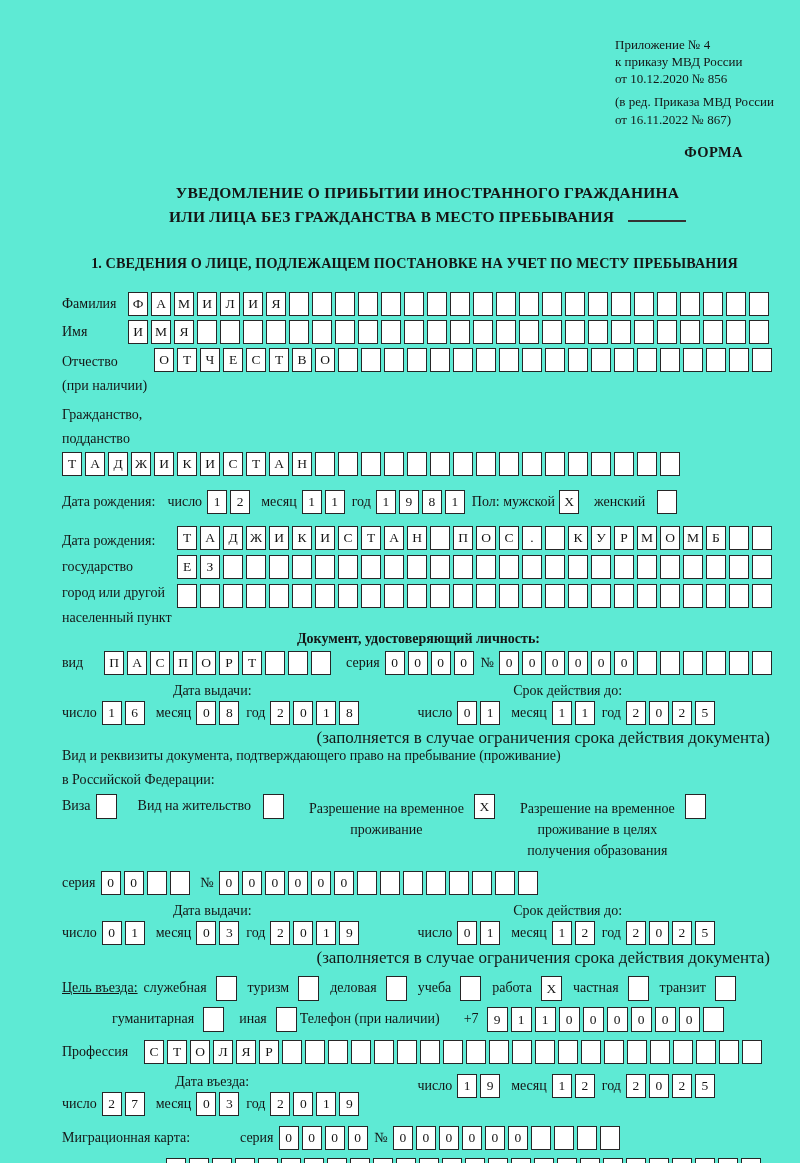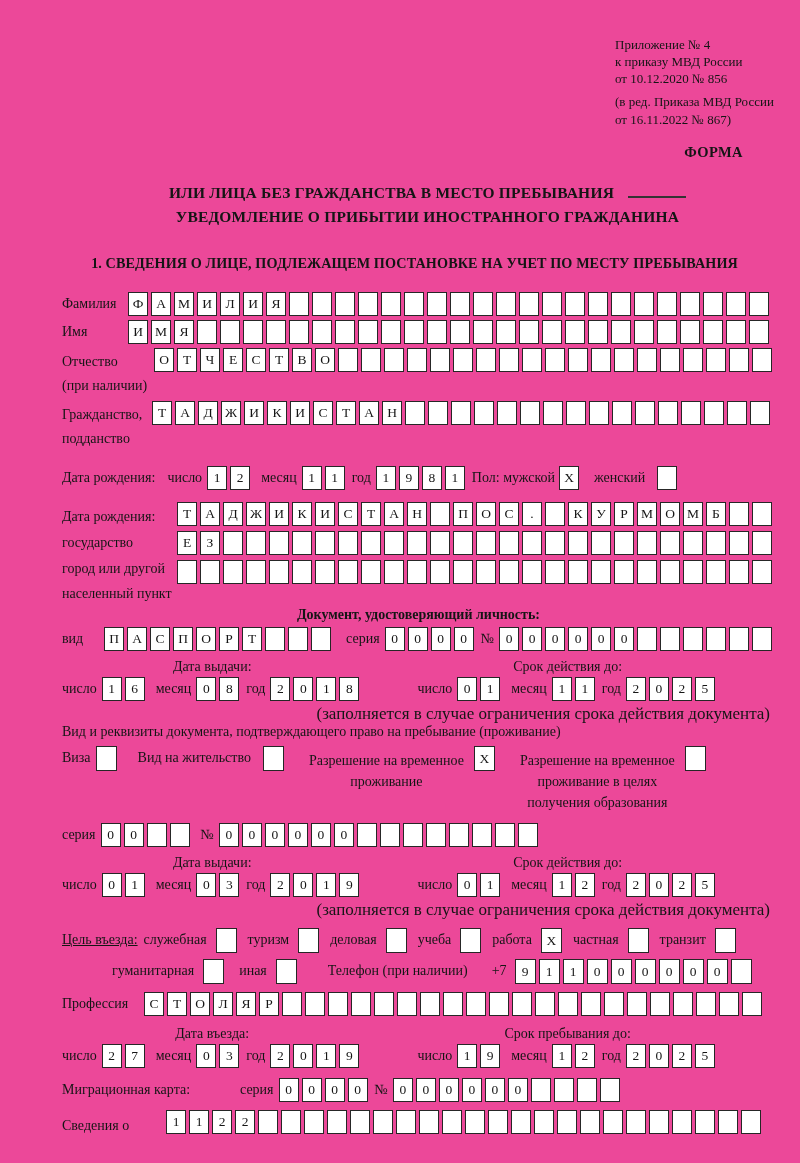--- a/index.html
+++ b/index.html
@@ -1,17 +1,17 @@
 <!DOCTYPE html>
 <html><head>
 <meta charset="utf-8">
 <style>
   html,body { margin:0; padding:0; background:#888; }
   .page {
-    width:800px; height:1163px; background:#ec4899; color:#151515;
+    width:800px; height:1163px; background:#5eead4; color:#151515;
     font-family:"Liberation Serif","DejaVu Serif",serif;
     box-sizing:border-box; padding:36px 25px 0 62px; overflow:hidden;
     margin:0 auto; position:relative; font-size:14px;
   }
   
   .hdr { margin-left:553px; font-size:13px; line-height:1.32; }
   .hdr .amend { margin-top:6px; }
   .forma { text-align:right; font-weight:bold; font-size:14.5px; margin:16px 32px 0 0; letter-spacing:.4px; }
   
   .title { text-align:center; font-weight:bold; font-size:15.5px; line-height:1.55; margin:20px 0 0 18px; letter-spacing:.2px; }
@@ -47,22 +47,22 @@
   <div class="hdr">
     <div>Приложение № 4</div>
     <div>к приказу МВД России</div>
     <div>от 10.12.2020 № 856</div>
     <div class="amend">(в ред. Приказа МВД России</div>
     <div>от 16.11.2022 № 867)</div>
   </div>
   <div class="forma">ФОРМА</div>
 
   <div class="title">
+    <div>УВЕДОМЛЕНИЕ О ПРИБЫТИИ ИНОСТРАННОГО ГРАЖДАНИНА</div>
     <div><span>ИЛИ ЛИЦА БЕЗ ГРАЖДАНСТВА В МЕСТО ПРЕБЫВАНИЯ</span><span class="blank-line"></span></div>
-    <div>УВЕДОМЛЕНИЕ О ПРИБЫТИИ ИНОСТРАННОГО ГРАЖДАНИНА</div>
   </div>
 
   <div class="sect">1. СВЕДЕНИЯ О ЛИЦЕ, ПОДЛЕЖАЩЕМ ПОСТАНОВКЕ НА УЧЕТ ПО МЕСТУ ПРЕБЫВАНИЯ</div>
 
   <div class="frow" style="margin-top:20px;">
     <div class="lbl" style="width:66px;">Фамилия</div>
     <div class="cells">
         <span class="cell">Ф</span>
         <span class="cell">А</span>
         <span class="cell">М</span>
@@ -157,21 +157,21 @@
         <span class="cell"></span>
         <span class="cell"></span>
         <span class="cell"></span>
         <span class="cell"></span>
         <span class="cell"></span>
         <span class="cell"></span>
         <span class="cell"></span>
       </div>
   </div>
 
-  <div class="frow" style="margin-top:2px;">
+  <div class="frow" style="margin-top:2px;flex-direction:column;">
     <div class="lblcol" style="width:90px;">
       <div>Гражданство,</div>
       <div>подданство</div>
     </div>
     <div class="cells">
         <span class="cell">Т</span>
         <span class="cell">А</span>
         <span class="cell">Д</span>
         <span class="cell">Ж</span>
         <span class="cell">И</span>
@@ -402,20 +402,21 @@
             <span class="cell">0</span>
             <span class="cell">2</span>
             <span class="cell">5</span>
           </span>
       </div>
     </div>
   </div>
   <div class="note" style="text-align:right; margin:3px 5px 0 0;">(заполняется в случае ограничения срока действия документа)</div>
 
   <div style="">Вид и реквизиты документа, подтверждающего право на пребывание (проживание)</div>
+  <div style="margin-top:8px;">в Российской Федерации:</div>
 
   <div class="frow chk" style="margin-top:6px;">
     <div class="opt">
       <div class="lbl">Виза</div>
       <span class="cell"></span>
     </div>
     <div class="opt" style="margin-left:18px;">
       <div class="lbl" style="margin-right:12px;">Вид на жительство</div>
       <span class="cell"></span>
     </div>
@@ -545,21 +546,21 @@
 
   <div class="frow chk" style="margin-top:6px; padding-left:50px;">
     <div class="opt">
         <div class="lbl">гуманитарная</div>
         <span class="cell gap4"></span>
       </div>
     <div class="opt gap12">
         <div class="lbl">иная</div>
         <span class="cell gap4"></span>
       </div>
-    <div class="lbl" style="margin-left:28px;text-align:right;">Телефон (при наличии)</div>
+    <div class="lbl" style="text-align:right;">Телефон (при наличии)</div>
     <div class="lbl" style="margin-left:24px; margin-right:8px;">+7</div>
     <div class="cells">
         <span class="cell">9</span>
         <span class="cell">1</span>
         <span class="cell">1</span>
         <span class="cell">0</span>
         <span class="cell">0</span>
         <span class="cell">0</span>
         <span class="cell">0</span>
         <span class="cell">0</span>
@@ -618,21 +619,20 @@
         <span class="dlbl gap4">год</span>
         <span class="cells">
             <span class="cell">2</span>
             <span class="cell">0</span>
             <span class="cell">1</span>
             <span class="cell">9</span>
           </span>
       </div>
     </div>
     <div style="margin-left:55px;">
-      <div class="dhead">Срок пребывания до:</div>
       <div class="drow">
         <span class="dlbl">число</span>
         <span class="cells">
             <span class="cell">1</span>
             <span class="cell">9</span>
           </span>
         <span class="dlbl gap8">месяц</span>
         <span class="cells">
             <span class="cell">1</span>
             <span class="cell">2</span>

